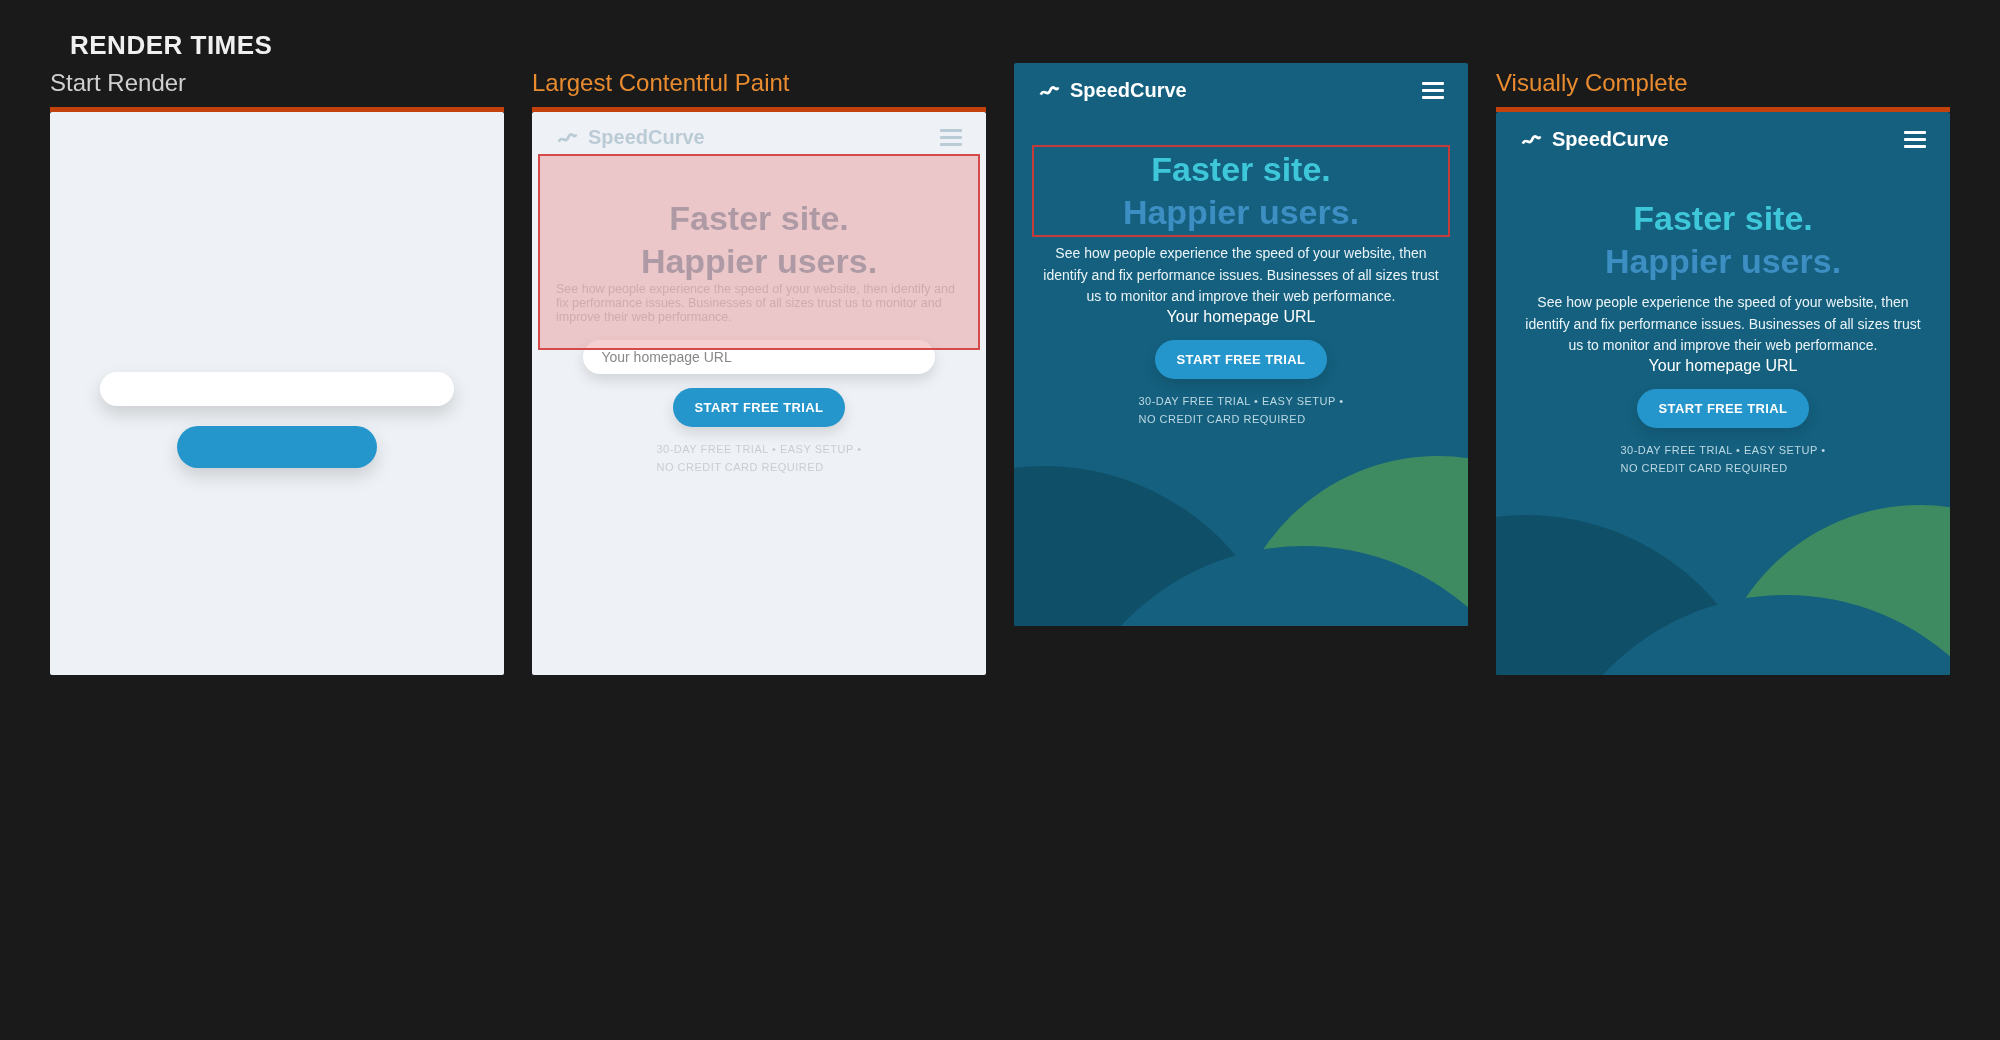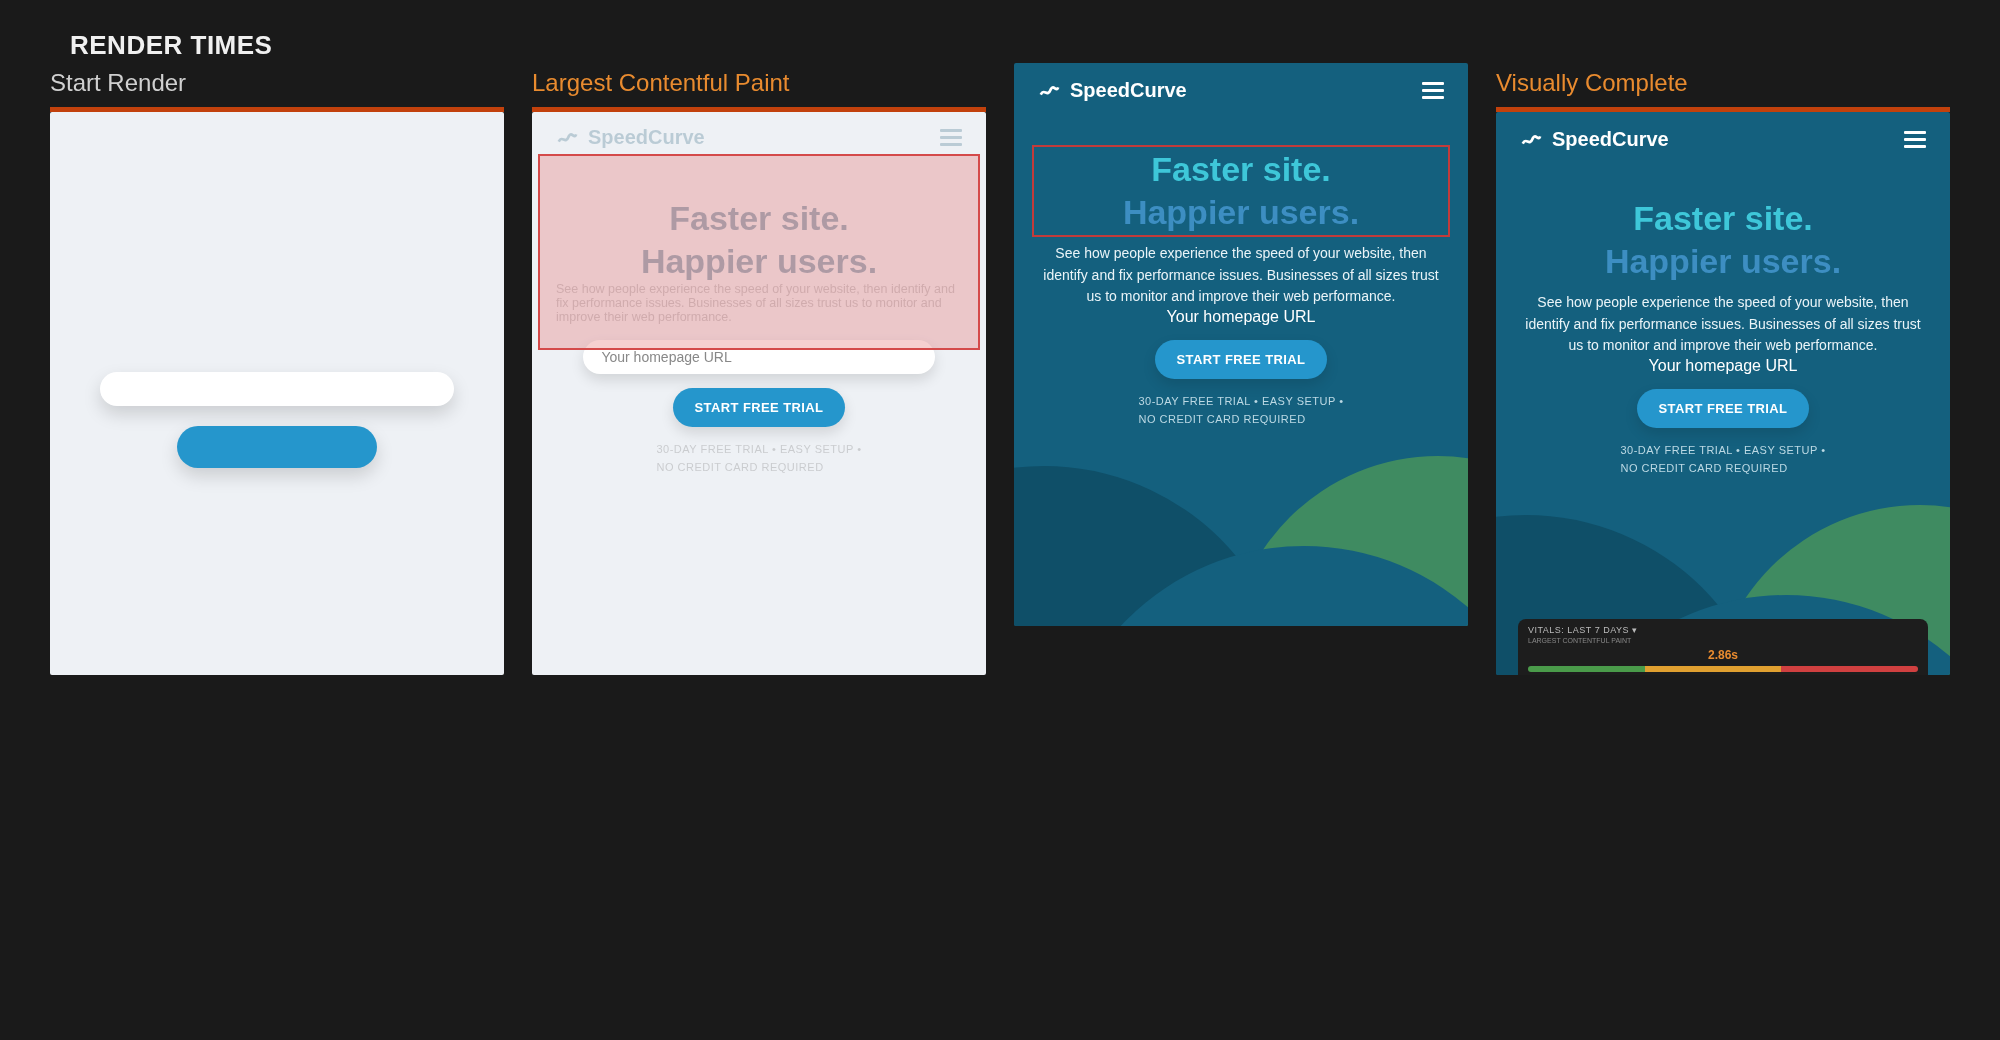--- a/index.html
+++ b/index.html
@@ -334,24 +334,16 @@
       </div>
       <div class="hero-h1">Faster site.</div>
       <div class="hero-h2">Happier users.</div>
       <div class="hero-sub">See how people experience the speed of your website, then identify and fix performance issues. Businesses of all sizes trust us to monitor and improve their web performance.</div>
       <div class="url-input"><span>Your homepage URL</span></div>
       <div class="cta-btn">START FREE TRIAL</div>
       <div class="trial-note">
         <span>30-DAY FREE TRIAL • EASY SETUP •</span><br>
         <span>NO CREDIT CARD REQUIRED</span>
       </div>
-      <div class="dashboard-card">
-        <div class="dc-title">
-          <span>VITALS: LAST 7 DAYS</span> ▾
-        </div>
-        <div style="font-size:7px;color:#888;margin-top:2px;">LARGEST CONTENTFUL PAINT</div>
-        <div class="dc-metric">2.86s</div>
-        <div class="dc-bar"></div>
-      </div>
     </div>
   </div>
 
 </div>
 
 </body></html>

